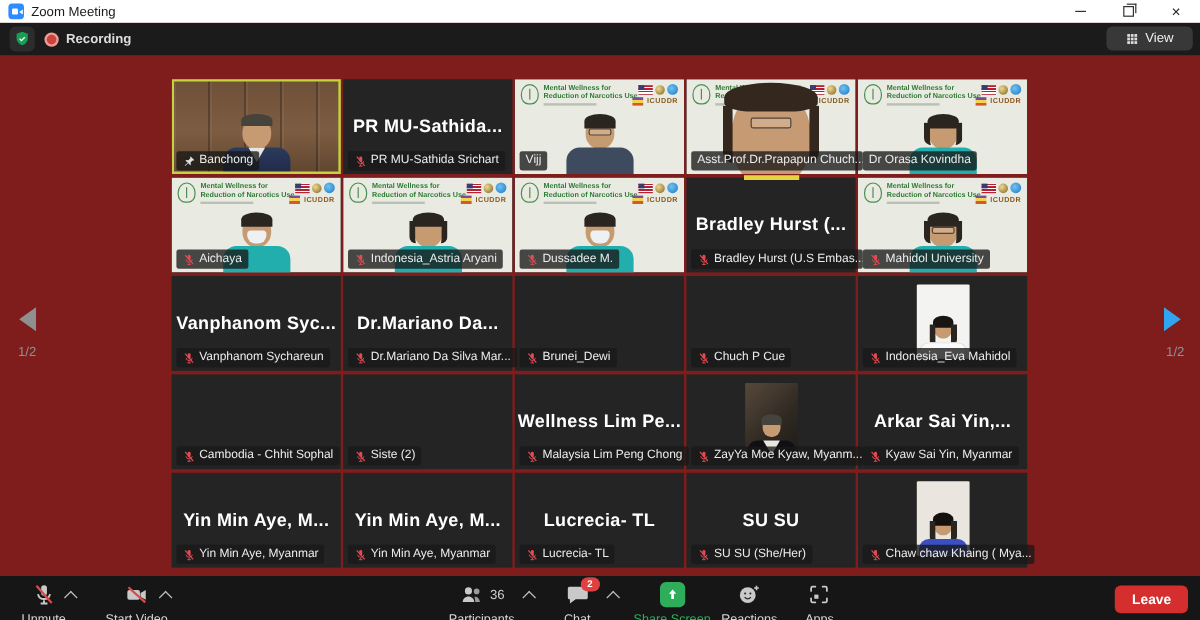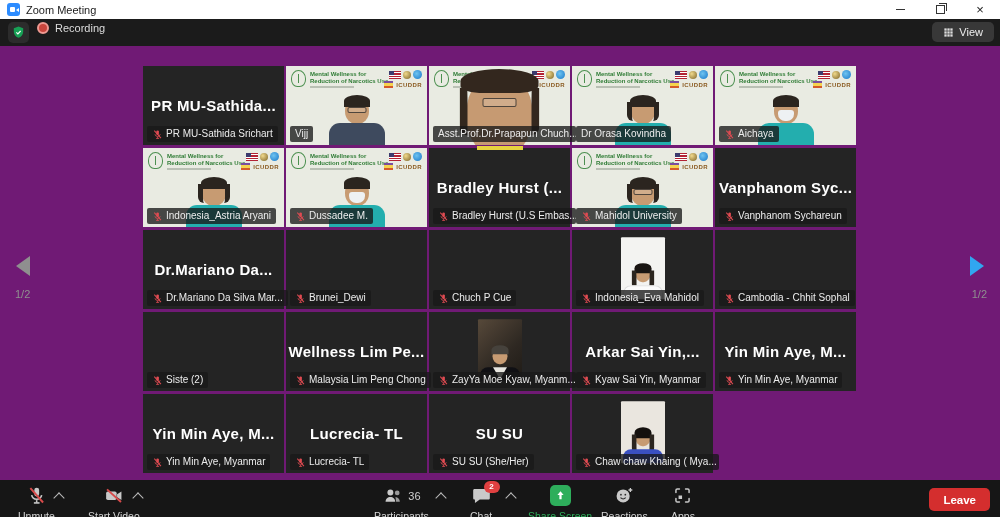--- a/index.html
+++ b/index.html
@@ -1,16 +1,16 @@
 <!DOCTYPE html>
 <html><head>
 <meta charset="utf-8">
 <style>
   html,body{margin:0;padding:0;background:#000;}
-  .window{position:relative;width:1000px;height:517px;overflow:hidden;background:#701a75;
+  .window{position:relative;width:1000px;height:517px;overflow:hidden;background:#7f1d1d;
           font-family:"Liberation Sans",sans-serif;-webkit-font-smoothing:antialiased;}
 
   
   .titlebar{position:absolute;top:0;left:0;right:0;height:19px;background:#ffffff;
             display:flex;align-items:center;padding-left:7px;z-index:20;}
   .zoom-ico{width:13px;height:13px;border-radius:3px;background:#2d8cff;position:relative;margin-right:6px;flex:none;}
   .zoom-ico::before{content:"";position:absolute;left:2.5px;top:4px;width:5px;height:5px;background:#fff;border-radius:1px;}
   .zoom-ico::after{content:"";position:absolute;right:1.5px;top:4.5px;width:0;height:0;
                    border-top:2.5px solid transparent;border-bottom:2.5px solid transparent;border-right:3px solid #fff;}
   .title-text{font-size:11px;color:#1b1b1b;}
@@ -19,24 +19,24 @@
   .min-glyph{display:block;width:9px;border-top:1px solid #333;}
   .restore-glyph{display:block;width:7px;height:7px;border:1px solid #333;position:relative;}
   .restore-glyph::before{content:"";position:absolute;top:-3px;left:2px;width:7px;height:7px;
                          border-top:1px solid #333;border-right:1px solid #333;}
   .close-glyph{font-size:13px;line-height:1;color:#222;}
 
   
   .topbar{position:absolute;top:19px;left:0;right:0;height:27px;background:#1b1b1b;z-index:15;}
   .shield-btn{position:absolute;left:8px;top:3px;width:21px;height:21px;background:#2c2c2c;border-radius:5px;
               display:flex;align-items:center;justify-content:center;}
-  .rec{position:absolute;left:37px;top:3px;height:21px;display:flex;gap:6px;}
+  .rec{position:absolute;left:37px;top:3px;height:21px;display:flex;align-items:center;gap:6px;font-weight:bold;}
   .rec-dot{width:12px;height:12px;border-radius:50%;background:#c9453c;border:2px solid #ef9a92;box-sizing:border-box;}
   .rec-label{font-size:11px;color:#dddddd;}
-  .view-btn{position:absolute;right:6px;top:3px;height:20px;padding:0 11px;background:#383838;border-radius:5px;
+  .view-btn{position:absolute;right:6px;top:3px;height:20px;padding:0 16px;background:#383838;border-radius:5px;
             display:flex;align-items:center;gap:5px;color:#eeeeee;font-size:11px;}
 
   
   .grid{position:absolute;left:143px;top:66px;width:713px;display:grid;
         grid-template-columns:repeat(5,1fr);grid-auto-rows:79px;gap:3px 2px;z-index:5;}
   .tile{position:relative;background:#242424;}
   .video{position:absolute;inset:0;overflow:hidden;}
   .tile.active::after{content:"";position:absolute;inset:0;box-shadow:inset 0 0 0 2px #c8d23c;z-index:7;pointer-events:none;}
   .bigname{position:absolute;inset:0;display:flex;align-items:center;justify-content:center;color:#fff;
            font-weight:bold;font-size:15px;letter-spacing:.3px;white-space:nowrap;overflow:hidden;padding:0 6px;z-index:2;}
@@ -184,20 +184,37 @@
           <rect x="3" y="16" width="5" height="5"></rect>
             <rect x="9.5" y="16" width="5" height="5"></rect>
             <rect x="16" y="16" width="5" height="5"></rect>
         </g>
       </svg>
       <span>View</span>
     </div>
   </div>
 
   <div class="grid">
+      <div class="tile active">
+    <div class="video room">
+          <div class="person p-suit">
+            <i class="head"></i>
+            <i class="torso"></i>
+          </div>
+        </div>
+
+    <div class="name-label">
+      <svg class="pin-icon" viewBox="0 0 24 24">
+        <path d="M14.5 2.5l7 7-1.4 1.1-1.7-.3-3.5 3.6.5 3.9-1.3 1.4-3.4-4.2-5 5-1.2.3.3-1.2 5-5-4.2-3.4 1.4-1.3 3.9.5 3.6-3.5-.3-1.7z" fill="#e2e2e2"></path>
+      </svg>
+
+      <span class="label-text">Banchong</span>
+    </div>
+
+  </div>
       <div class="tile">
     <div class="video"></div>
     <div class="bigname">PR  MU-Sathida...</div>
     <div class="name-label">
 
       <svg class="mic-muted-icon" viewBox="0 0 24 24">
         <rect x="9.5" y="3" width="5.5" height="10" rx="2.7" fill="#e04b52"></rect>
         <path d="M6.5 11.5a5.8 5.8 0 0 0 11.4 0" stroke="#e04b52" stroke-width="1.8" fill="none"></path>
         <line x1="12.2" y1="17.3" x2="12.2" y2="20.3" stroke="#e04b52" stroke-width="1.8"></line>
         <line x1="9" y1="20.5" x2="15.5" y2="20.5" stroke="#e04b52" stroke-width="1.8"></line>

